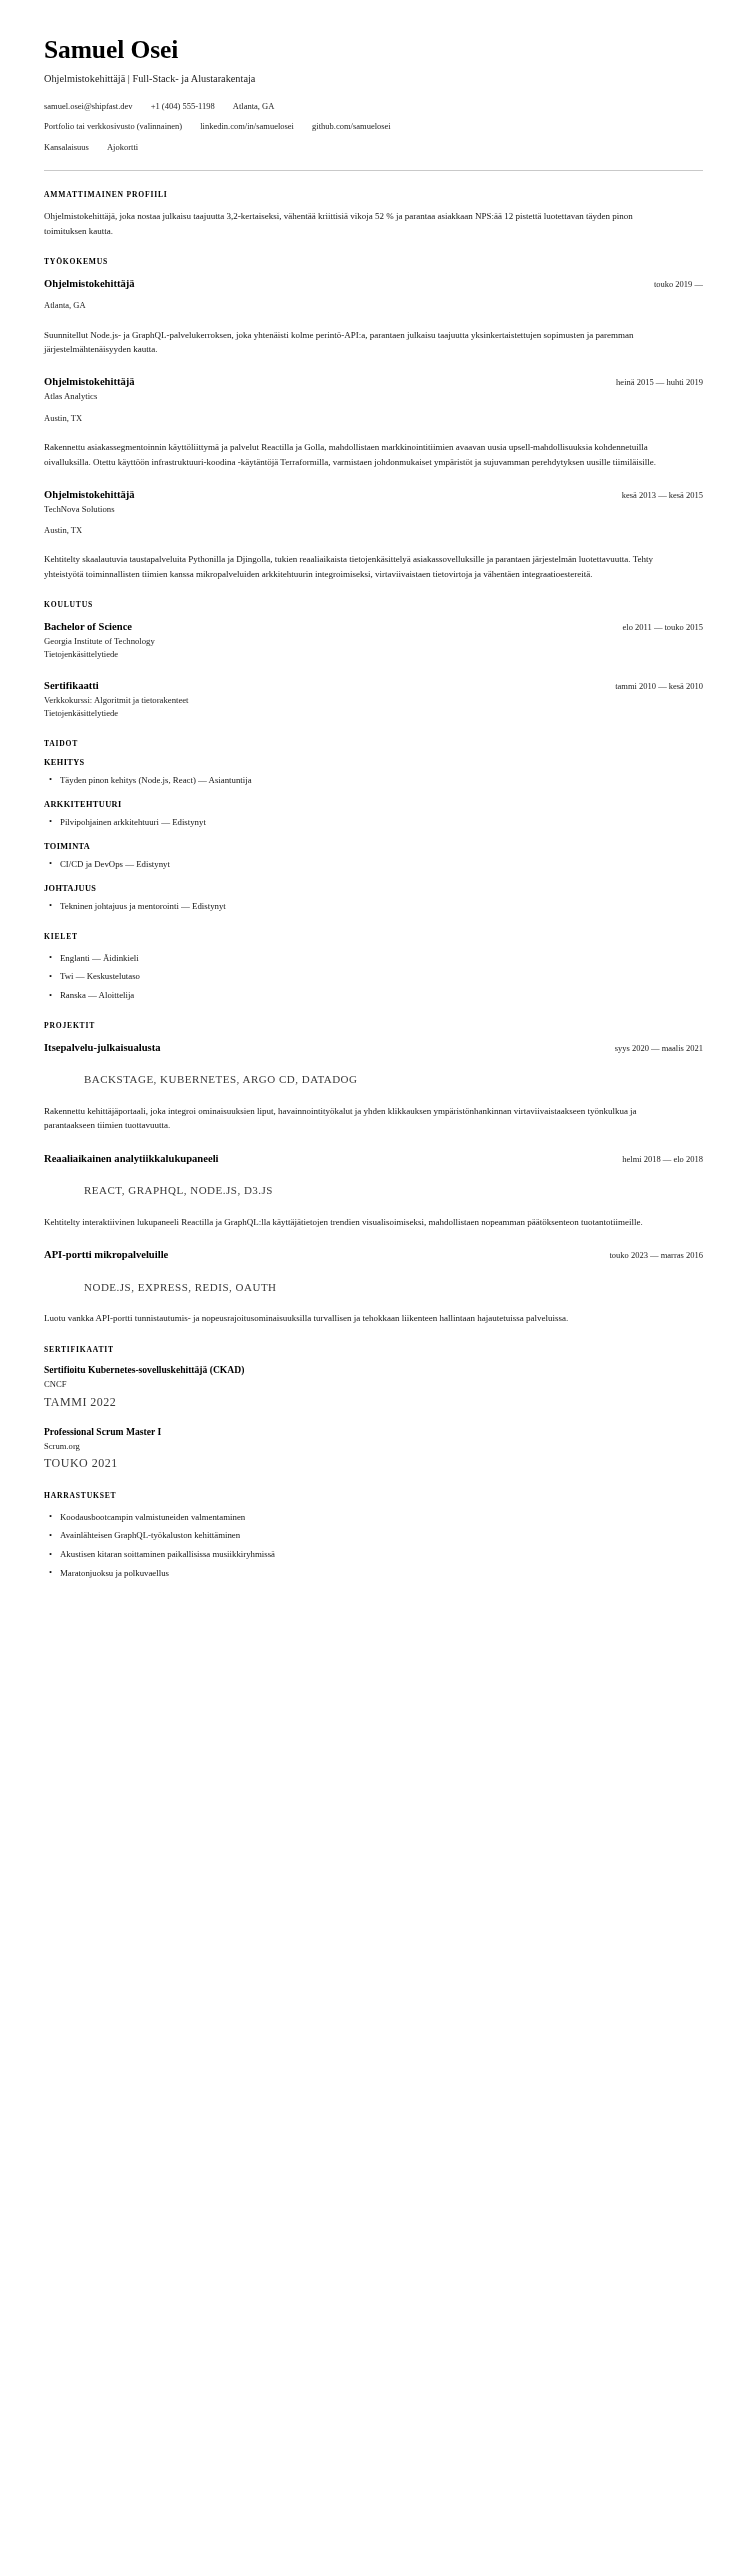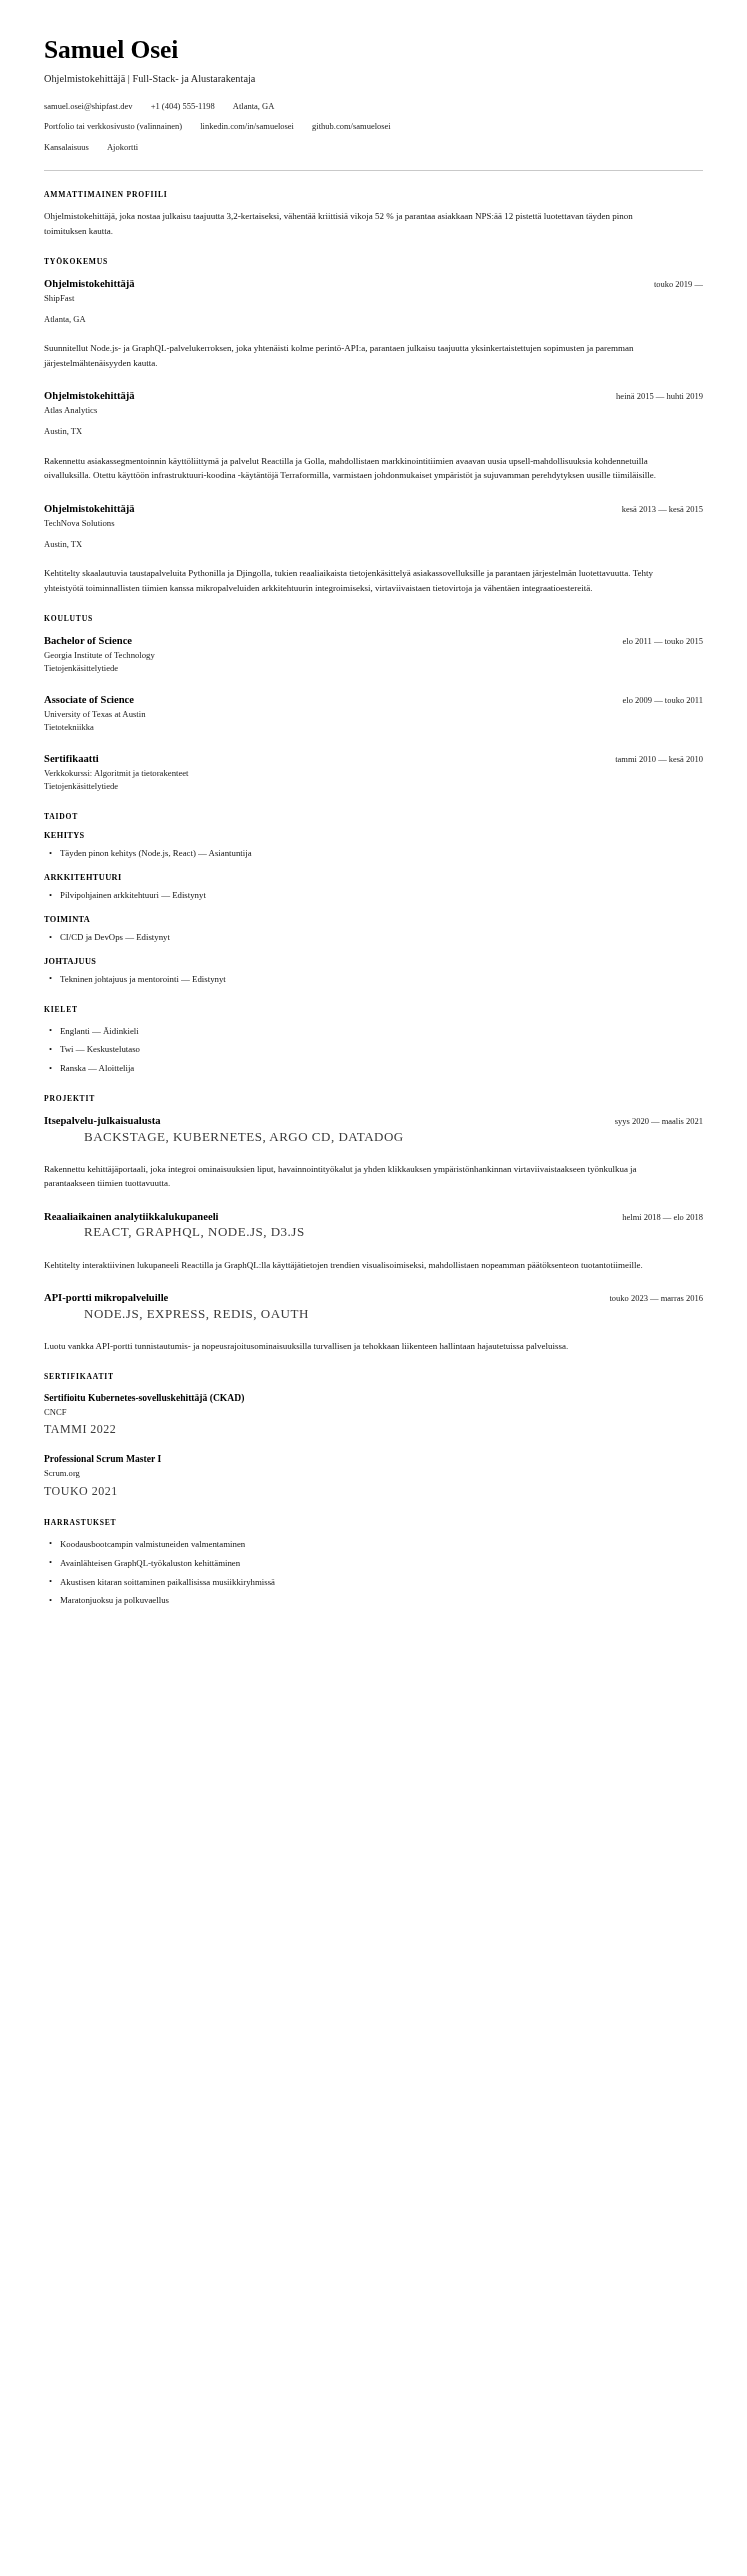--- a/index.html
+++ b/index.html
@@ -154,25 +154,25 @@
     left: 5px;
     top: -0.6px;
     font-size: 8.7px;
     color: #141414;
   }
 
   
   .project { margin-bottom: 18.7px; }
   .project:last-child { margin-bottom: 0; }
   .project-tech {
-    font-size: 13px;
+    font-size: 11px;
     letter-spacing: 0.5px;
     text-transform: uppercase;
     color: #3a3a3a;
-    margin: 0 0 0 0;
+    margin: 18px 0 0 0;
     line-height: 1.4;
     padding-left: 40px;
   }
 
   
   .cert { margin-bottom: 15px; }
   .cert:last-child { margin-bottom: 0; }
   .cert-name {
     font-size: 9.6px;
     font-weight: bold;
@@ -230,21 +230,20 @@
   </div>
 
   <div class="section">
     <div class="section-title">Työkokemus</div>
 
     <div class="entry">
       <div class="entry-head">
         <div class="entry-title">Ohjelmistokehittäjä</div>
         <div class="entry-date">touko 2019 —</div>
       </div>
-      <div class="entry-org">ShipFast</div>
       <div class="entry-loc">Atlanta, GA</div>
       <p class="entry-body">Suunnitellut Node.js- ja GraphQL-palvelukerroksen, joka yhtenäisti kolme perintö-API:a, parantaen julkaisu taajuutta yksinkertaistettujen sopimusten ja paremman järjestelmähtenäisyyden kautta.</p>
     </div>
 
     <div class="entry">
       <div class="entry-head">
         <div class="entry-title">Ohjelmistokehittäjä</div>
         <div class="entry-date">heinä 2015 — huhti 2019</div>
       </div>
       <div class="entry-org">Atlas Analytics</div>
@@ -268,28 +267,20 @@
 
     <div class="entry">
       <div class="entry-head">
         <div class="entry-title">Bachelor of Science</div>
         <div class="entry-date">elo 2011 — touko 2015</div>
       </div>
       <div class="entry-org">Georgia Institute of Technology</div>
       <div class="entry-sub">Tietojenkäsittelytiede</div>
     </div>
 
-    <div class="entry">
-      <div class="entry-head">
-        <div class="entry-title">Associate of Science</div>
-        <div class="entry-date">elo 2009 — touko 2011</div>
-      </div>
-      <div class="entry-org">University of Texas at Austin</div>
-      <div class="entry-sub">Tietotekniikka</div>
-    </div>
 
     <div class="entry">
       <div class="entry-head">
         <div class="entry-title">Sertifikaatti</div>
         <div class="entry-date">tammi 2010 — kesä 2010</div>
       </div>
       <div class="entry-org">Verkkokurssi: Algoritmit ja tietorakenteet</div>
       <div class="entry-sub">Tietojenkäsittelytiede</div>
     </div>
   </div>

